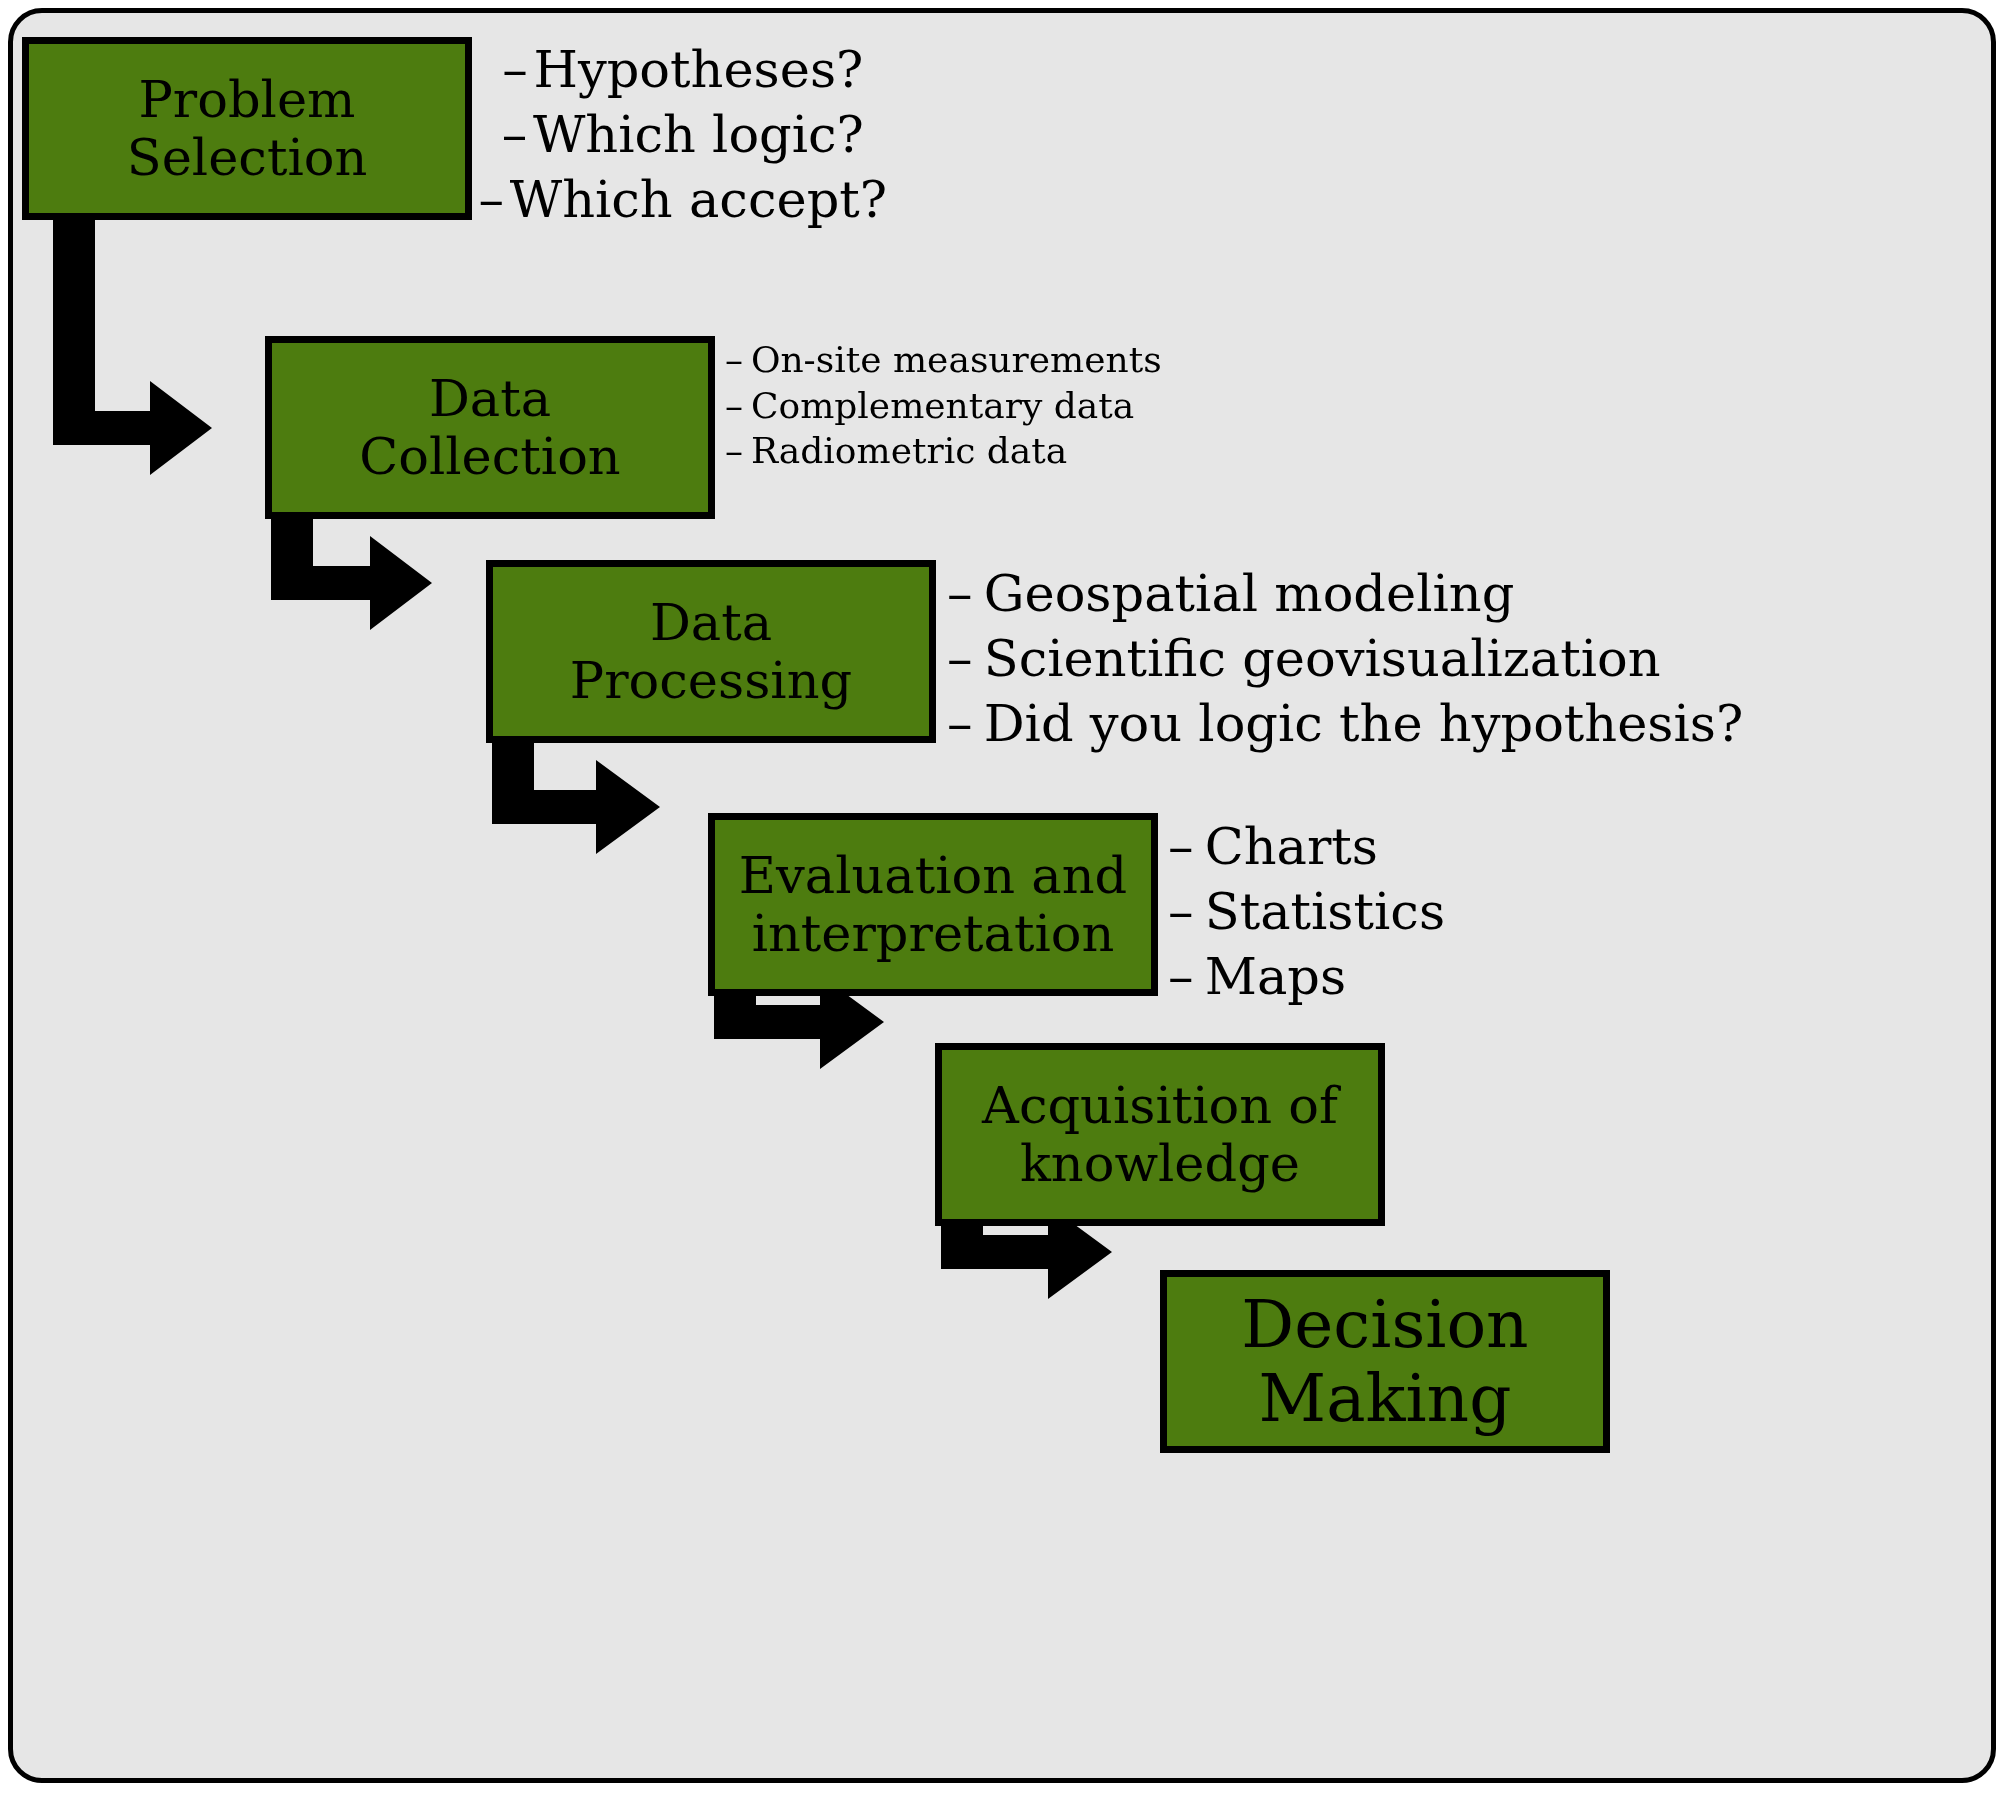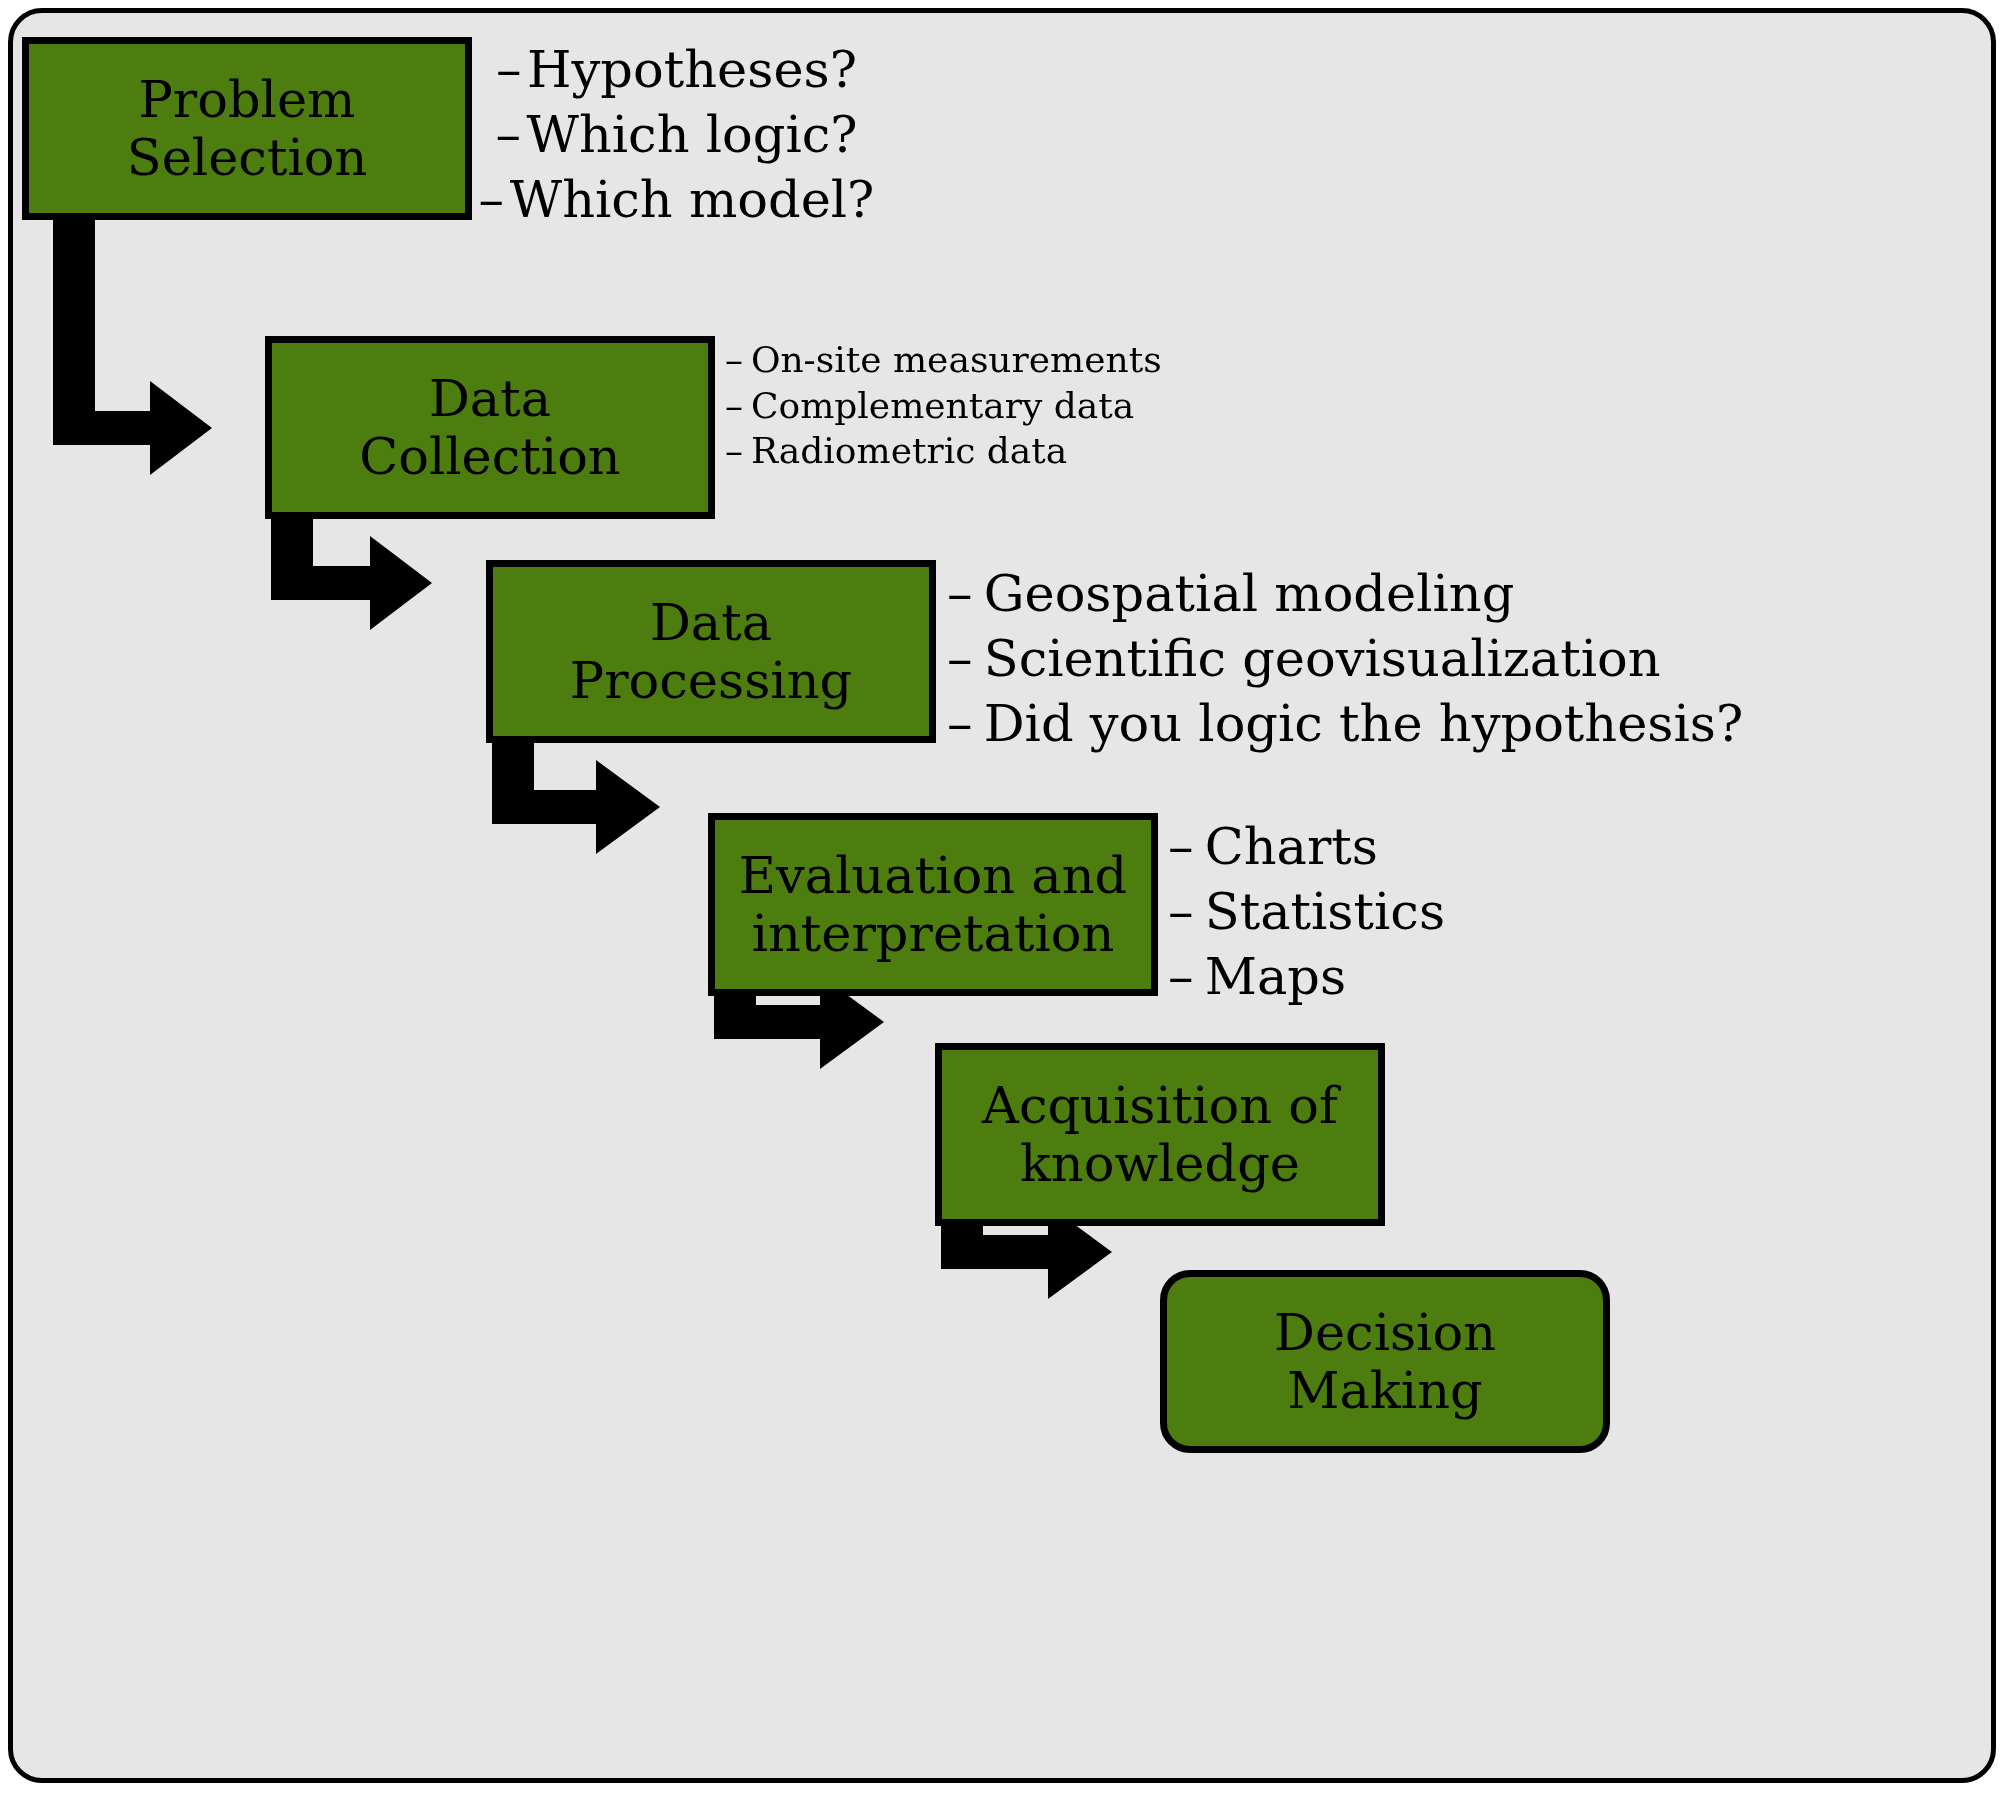--- a/index.html
+++ b/index.html
@@ -108,29 +108,29 @@
   <div class="node" style="left:708px; top:813px; width:450px; height:183px; font-size:51px;">
     <span class="ln">Evaluation and</span>
     <span class="ln">interpretation</span>
   </div>
 
   <div class="node" style="left:935px; top:1043px; width:450px; height:183px; font-size:51px;">
     <span class="ln">Acquisition of</span>
     <span class="ln">knowledge</span>
   </div>
 
-  <div class="node" style="left:1160px; top:1270px; width:450px; height:183px; font-size:51px;border-radius:30px;">
+  <div class="node" style="left:1160px; top:1270px; width:450px; height:183px; font-size:66px;">
     <span class="ln">Decision</span>
     <span class="ln">Making</span>
   </div>
 
   <div class="bullets" style="left:473px; top:38px; font-size:51px; line-height:1.27;text-align:center;">
     <span class="bl"><span class="dash">–</span><span>Hypotheses?</span></span>
     <span class="bl"><span class="dash">–</span><span>Which logic?</span></span>
-    <span class="bl"><span class="dash">–</span><span>Which model?</span></span>
+    <span class="bl"><span class="dash">–</span><span>Which accept?</span></span>
   </div>
 
   <div class="bullets" style="left:725px; top:337px; font-size:36px; line-height:1.27;">
     <span class="bl"><span class="dash">–</span><span>On-site measurements</span></span>
     <span class="bl"><span class="dash">–</span><span>Complementary data</span></span>
     <span class="bl"><span class="dash">–</span><span>Radiometric data</span></span>
   </div>
 
   <div class="bullets" style="left:947px; top:562px; font-size:51px; line-height:1.27;">
     <span class="bl"><span class="dash">–</span><span>Geospatial modeling</span></span>

